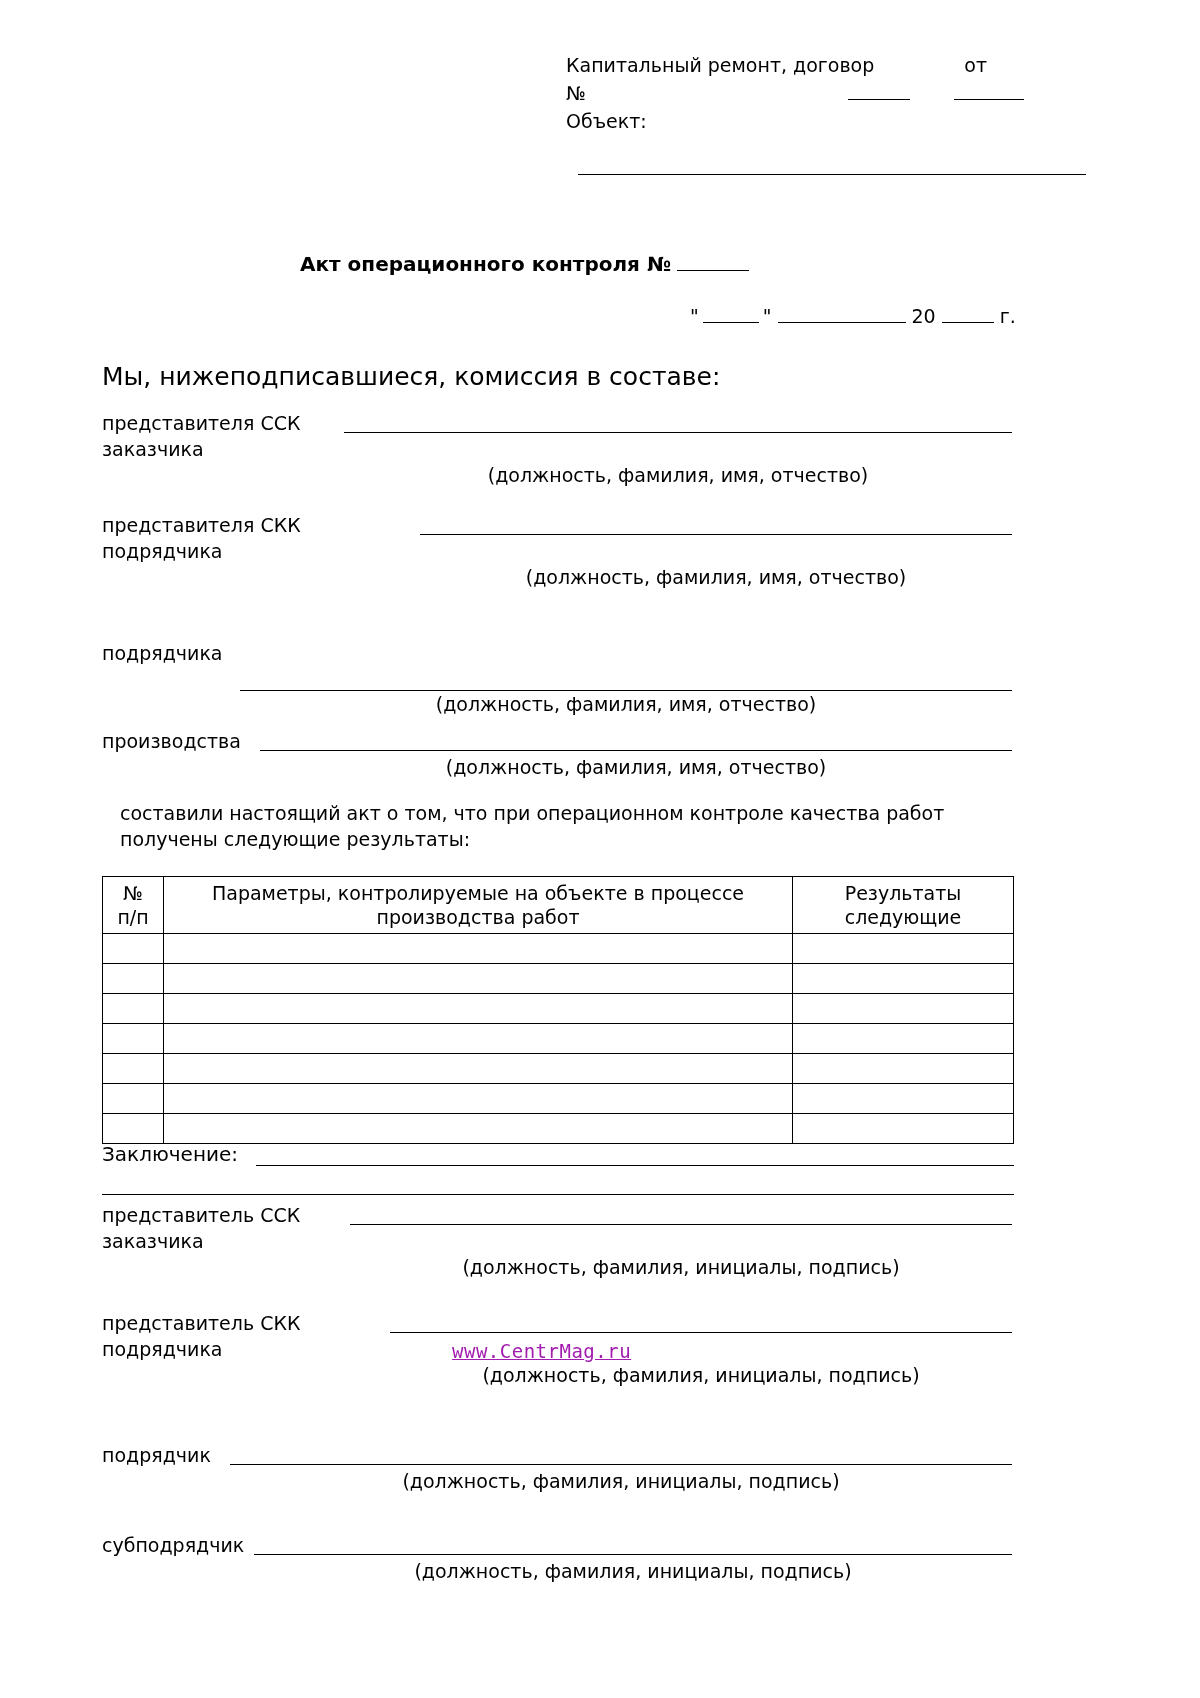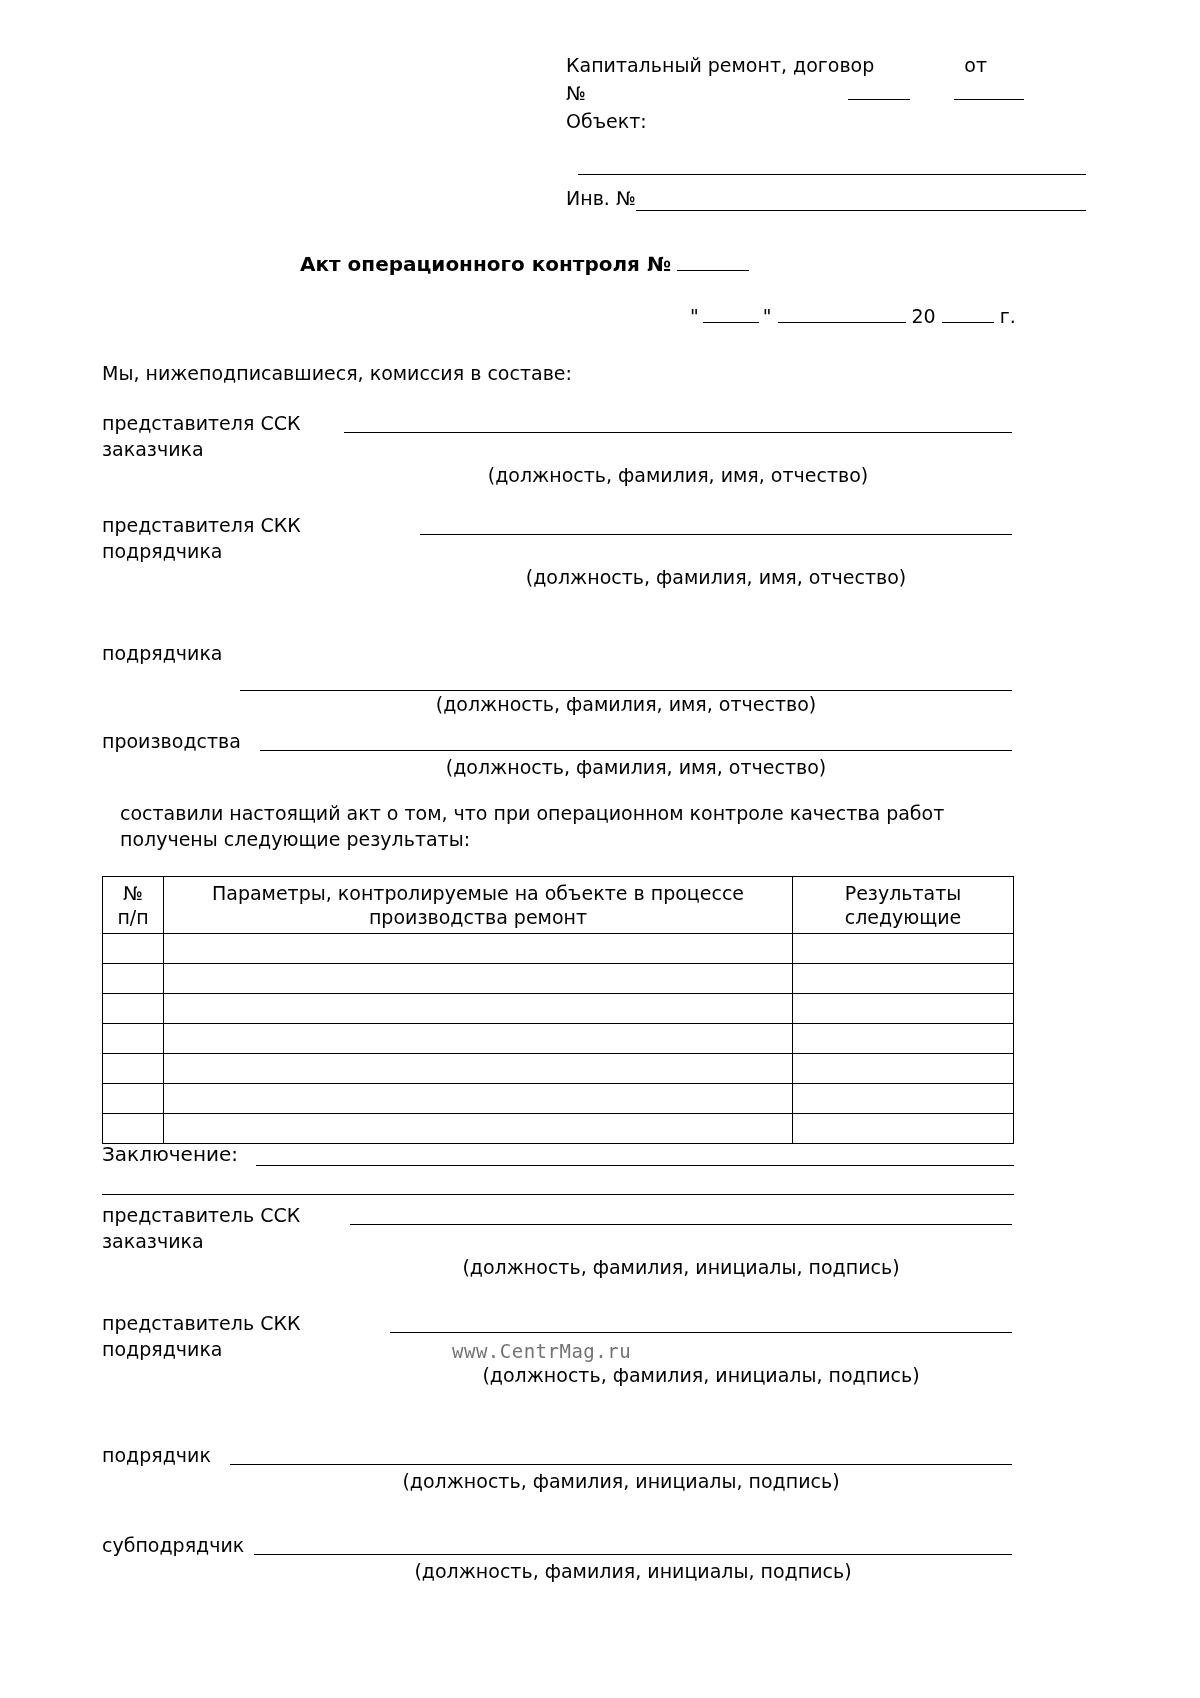--- a/index.html
+++ b/index.html
@@ -88,21 +88,21 @@
     white-space: nowrap;
   }
   .dateline .d1 { display:inline-block; width: 56px; border-bottom: 1.6px solid #000; margin: 0 4px;}
   .dateline .d2 { display:inline-block; width: 128px; border-bottom: 1.6px solid #000; margin: 0 6px;}
   .dateline .d3 { display:inline-block; width: 52px; border-bottom: 1.6px solid #000; margin: 0 6px;}
 
   .intro {
     position: absolute;
     left: 102px;
     top: 362px;
-    font-size: 19px;
+    font-size: 25px;
   }
 
   
   .sig {
     position: absolute;
     font-size: 19px;
     width: 1000px;
   }
   .sig-flex {
     display: flex;
@@ -169,23 +169,24 @@
   }
   .concl-label { font-weight: normal; white-space: nowrap; }
   .concl-line { flex: 1; border-bottom: 1.6px solid #000; height: 22px; margin-left: 18px; }
   .concl-line2 { width: 912px; border-bottom: 1.6px solid #000; height: 28px; }
 
   .watermark {
     position: absolute;
     left: 452px;
     top: 1340px;
     font-size: 19px;
-    color: #737373;
+    color: #a21caf;
     font-family: "DejaVu Sans Mono", "Liberation Mono", monospace;
     letter-spacing: 0.5px;
+    text-decoration: underline;
   }
 </style>
 </head>
 <body>
 
 <div class="page">
 
   <div class="header">
     <div class="header-row1">
       <span class="lbl">Капитальный ремонт, договор</span>
@@ -193,24 +194,20 @@
     </div>
     <div class="header-row2">
       <span class="num">№</span>
       <span class="ln hl1"></span>
       <span class="ln hl2"></span>
     </div>
     <div class="header-row3">
       <span>Объект:</span>
     </div>
     <div class="header-row4">
-      <span class="ln"></span>
-    </div>
-    <div class="header-row5">
-      <span class="lbl">Инв. №</span>
       <span class="ln"></span>
     </div>
   </div>
 
   <div class="title">
     <span>Акт операционного контроля №</span><span class="tln"></span>
   </div>
 
   <div class="dateline">
     <span>"</span><span class="d1"></span><span>"</span><span class="d2"></span><span>20</span><span class="d3"></span><span>г.</span>
@@ -259,21 +256,21 @@
 
   <table class="ctrl">
     <thead>
       <tr>
         <th class="col-np">
           <div>№</div>
           <div>п/п</div>
         </th>
         <th>
           <div>Параметры, контролируемые на объекте в процессе</div>
-          <div>производства ремонт</div>
+          <div>производства работ</div>
         </th>
         <th class="col-res">
           <div>Результаты</div>
           <div>следующие</div>
         </th>
       </tr>
     </thead>
     <tbody>
       <tr>
           <td class="col-np"></td>

